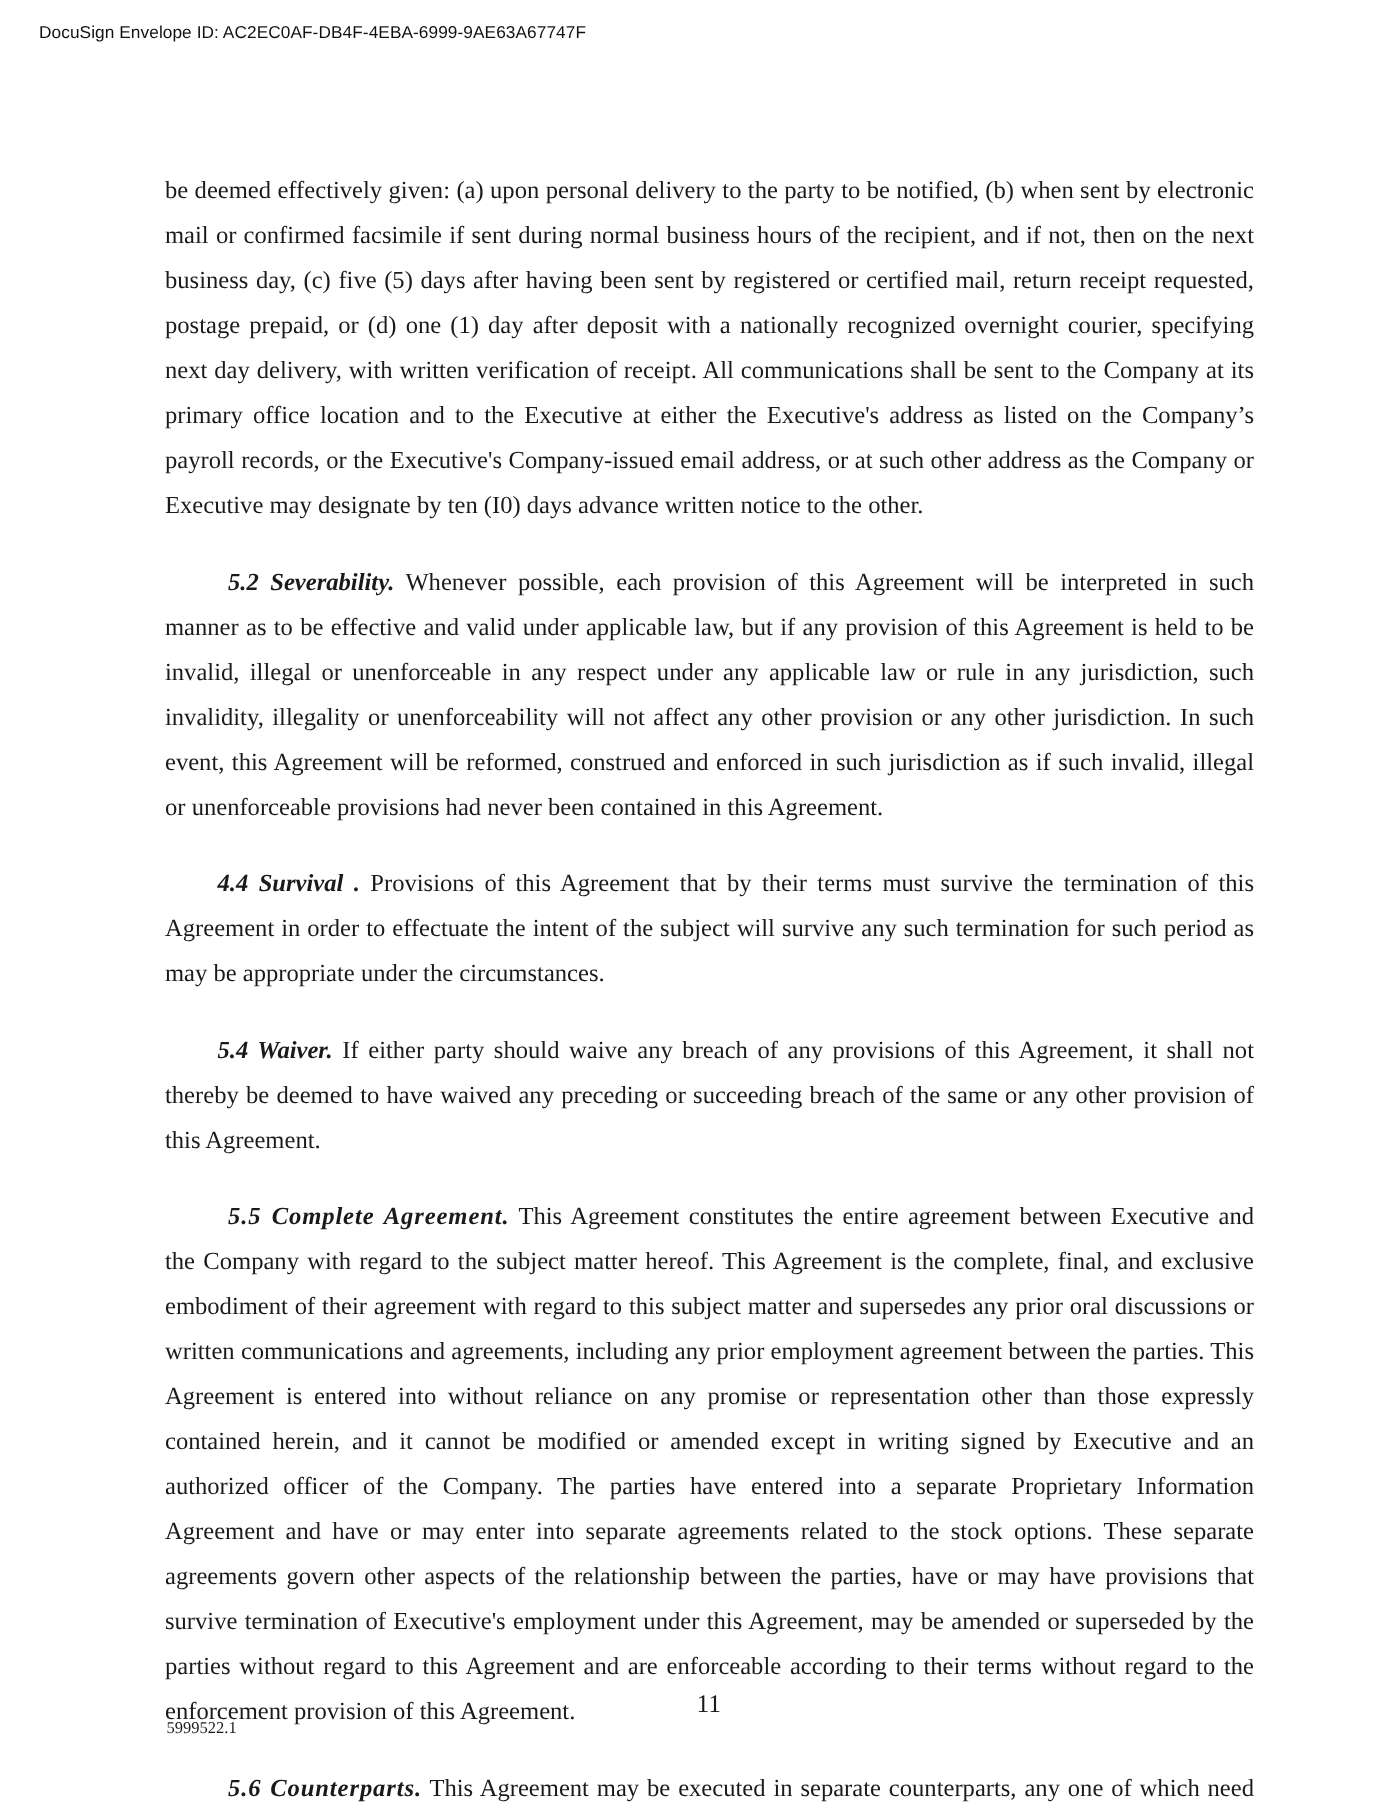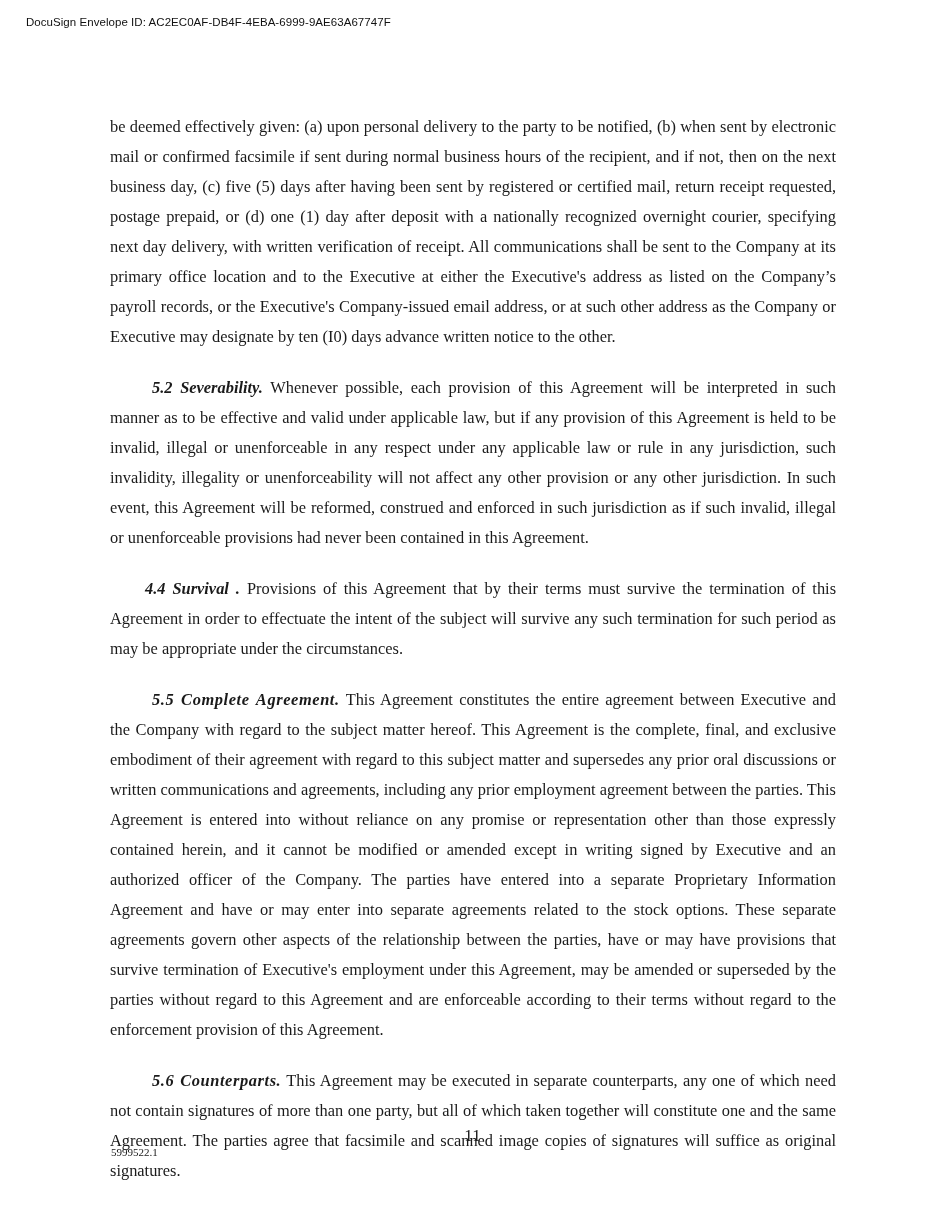--- a/index.html
+++ b/index.html
@@ -72,20 +72,21 @@
 
 <div class="envelope-header">DocuSign Envelope ID: AC2EC0AF-DB4F-4EBA-6999-9AE63A67747F</div>
 
 <div class="page-body">
   <p class="para">be deemed effectively given: (a) upon personal delivery to the party to be notified, (b) when sent by electronic mail or confirmed facsimile if sent during normal business hours of the recipient, and if not, then on the next business day, (c) five (5) days after having been sent by registered or certified mail, return receipt requested, postage prepaid, or (d) one (1) day after deposit with a nationally recognized overnight courier, specifying next day delivery, with written verification of receipt. All communications shall be sent to the Company at its primary office location and to the Executive at either the Executive's address as listed on the Company’s payroll records, or the Executive's Company-issued email address, or at such other address as the Company or Executive may designate by ten (I0) days advance written notice to the other.</p>
 
   <p class="para indent-a"><span class="section-heading">5.2 Severability.</span><span> Whenever  possible, each provision of this Agreement will be interpreted in such manner as to be effective and valid under applicable law, but if any provision of this Agreement is held to be invalid, illegal or unenforceable in any respect under any applicable law or rule in any jurisdiction, such invalidity, illegality or unenforceability will not affect any other provision or any other jurisdiction. In such event, this Agreement will be reformed, construed and enforced in such jurisdiction as if such invalid, illegal or unenforceable provisions had never been contained in this Agreement.</span></p>
 
   <p class="para indent-b"><span class="section-heading">4.4 Survival .</span><span> Provisions of this Agreement that by their terms must survive the termination of this Agreement in order to effectuate the intent of the subject will survive any such termination for such period as may be appropriate under the circumstances.</span></p>
 
+  <p class="para indent-b"><span class="section-heading">5.4 Waiver.</span><span> If either party should waive any breach of any provisions of this Agreement, it shall not thereby be deemed to have waived any preceding or succeeding breach of the same or any other provision of this Agreement.</span></p>
 
   <p class="para indent-a"><span class="section-heading spaced-heading">5.5 Complete Agreement.</span><span> This Agreement constitutes the entire agreement between Executive and the Company with regard to the subject matter hereof. This Agreement is the complete, final, and exclusive embodiment of their agreement with regard to this subject matter and supersedes any prior oral discussions or written communications and agreements, including any prior employment agreement between the parties. This Agreement is entered into without reliance on any promise or representation other than those expressly  contained herein, and it cannot be modified or amended except in writing signed by Executive and an authorized officer of the Company. The parties have entered into a separate Proprietary Information Agreement and have or may enter into separate agreements related to the stock options. These separate agreements govern other aspects of the relationship between the parties, have or may have provisions that survive termination of Executive's employment under this Agreement, may be amended or superseded by the parties without regard to this Agreement and are enforceable according to their terms without regard to the enforcement provision of this Agreement.</span></p>
 
   <p class="para indent-a"><span class="section-heading spaced-heading">5.6 Counterparts.</span><span>  This Agreement may be executed in separate counterparts, any one of which need not contain signatures of more than one party, but all of which taken together will constitute one and the same Agreement. The parties agree that facsimile and scanned image copies of signatures will suffice as original signatures.</span></p>
 
 </div>
 
 <div class="page-number">11</div>
 <div class="doc-id">5999522.1</div>
 

